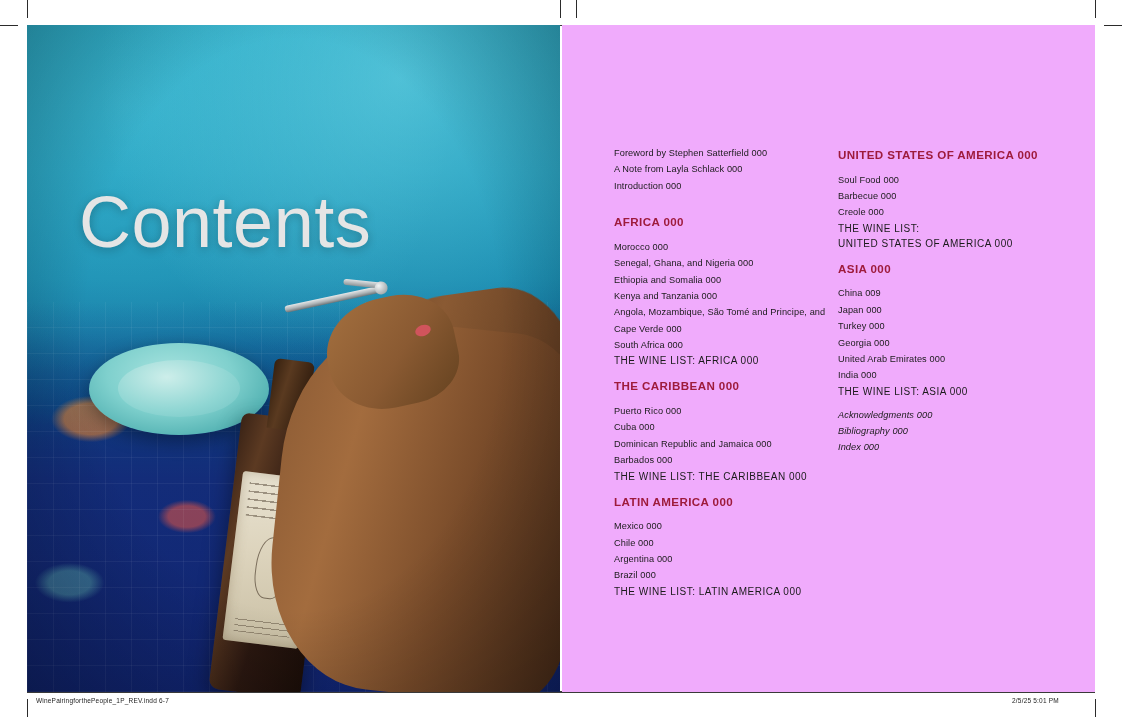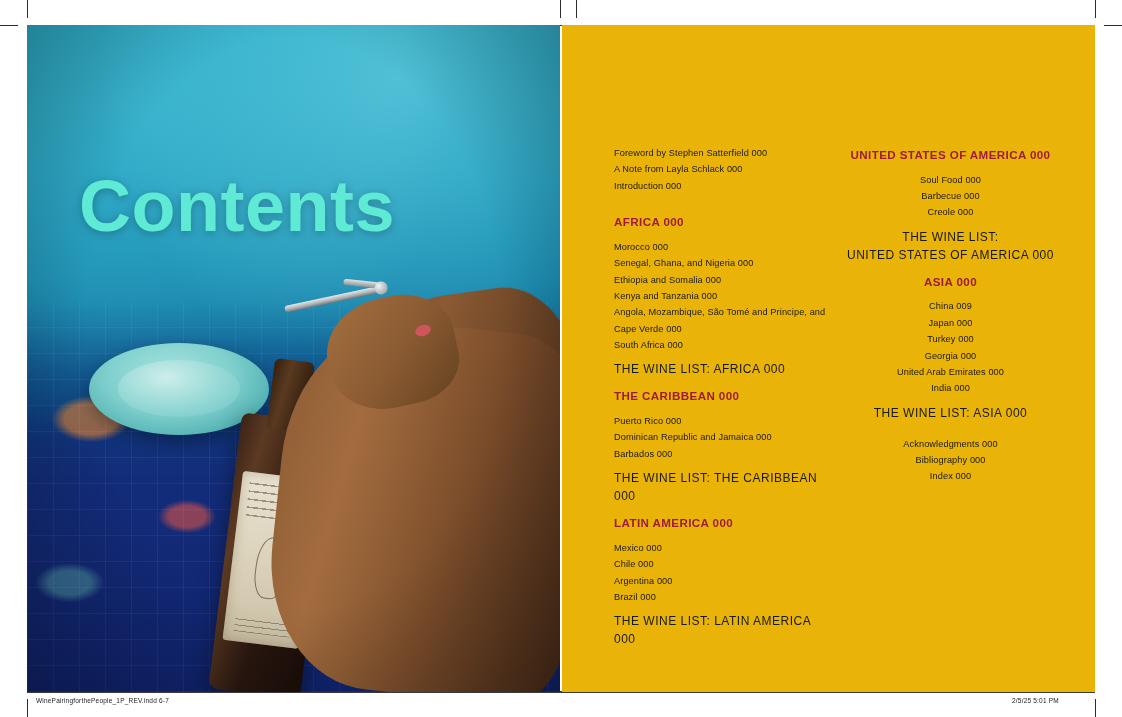--- a/index.html
+++ b/index.html
@@ -213,71 +213,70 @@
   }
   .vignette {
     position: absolute;
     inset: 0;
     background: radial-gradient(ellipse at 50% 45%, rgba(0,0,0,0) 55%, rgba(0,0,0,0.30) 100%);
     pointer-events: none;
   }
   .contents-title {
     position: absolute;
     left: 52px;
-    top: 140px;
-    color: #5eead4;
+    top: 156px;
+    color: #e5e5e5;
     font-size: 72px;
-    font-weight: 700;
+    font-weight: 400;
     letter-spacing: 0.5px;
     font-family: "Liberation Sans", sans-serif;
     text-shadow: 0 2px 10px rgba(0,0,0,0.25);
   }
 
   
   .right-page {
     position: absolute;
     left: 562px;
     top: 25px;
     width: 533px;
     height: 667px;
-    background: #eab308;
+    background: #f0abfc;
   }
   .toc-col {
     position: absolute;
     top: 120px;
     font-size: 9.2px;
     color: #1a1a1a;
     line-height: 1.78;
   }
   .toc-col.left { left: 52px; width: 215px; }
-  .toc-col.right { left: 276px; width: 225px; text-align: center; }
+  .toc-col.right { left: 276px; width: 225px; }
 
   .front-matter { margin-bottom: 18px; }
   .entry {
     margin: 0;
     padding: 0;
     font-size: 9.2px;
     letter-spacing: 0.1px;
   }
   .sect {
     margin-top: 8px;
     margin-bottom: 6px;
     color: #9e1b3c;
     font-weight: bold;
     font-size: 11.6px;
     letter-spacing: 0.4px;
   }
   .sect:first-child { margin-top: 0; }
   .winelist {
-    font-size: 12px;
+    font-size: 10px;
     letter-spacing: 0.5px;
-    margin-top: 7px;
     line-height: 1.5;
   }
-  .back-matter { margin-top: 14px; }
+  .back-matter { margin-top: 8px; font-style: italic; }
 
   
   .footer-rule {
     position: absolute;
     left: 27px;
     top: 692px;
     width: 1068px;
     height: 0;
     border-top: 1px solid #3a3a3a;
   }
@@ -360,20 +359,21 @@
           <div class="sect">AFRICA  000</div>
           <div class="entry">Morocco  000</div>
           <div class="entry">Senegal, Ghana, and Nigeria  000</div>
           <div class="entry">Ethiopia and Somalia  000</div>
           <div class="entry">Kenya and Tanzania  000</div>
           <div class="entry">Angola, Mozambique, São Tomé and Principe, and Cape Verde  000</div>
           <div class="entry">South Africa  000</div>
           <div class="entry winelist">THE WINE LIST: AFRICA  000</div>
           <div class="sect">THE CARIBBEAN  000</div>
           <div class="entry">Puerto Rico  000</div>
+          <div class="entry">Cuba  000</div>
           <div class="entry">Dominican Republic and Jamaica  000</div>
           <div class="entry">Barbados  000</div>
           <div class="entry winelist">THE WINE LIST: THE CARIBBEAN  000</div>
           <div class="sect">LATIN AMERICA  000</div>
           <div class="entry">Mexico  000</div>
           <div class="entry">Chile  000</div>
           <div class="entry">Argentina  000</div>
           <div class="entry">Brazil  000</div>
           <div class="entry winelist">THE WINE LIST: LATIN AMERICA  000</div>
         </div>

